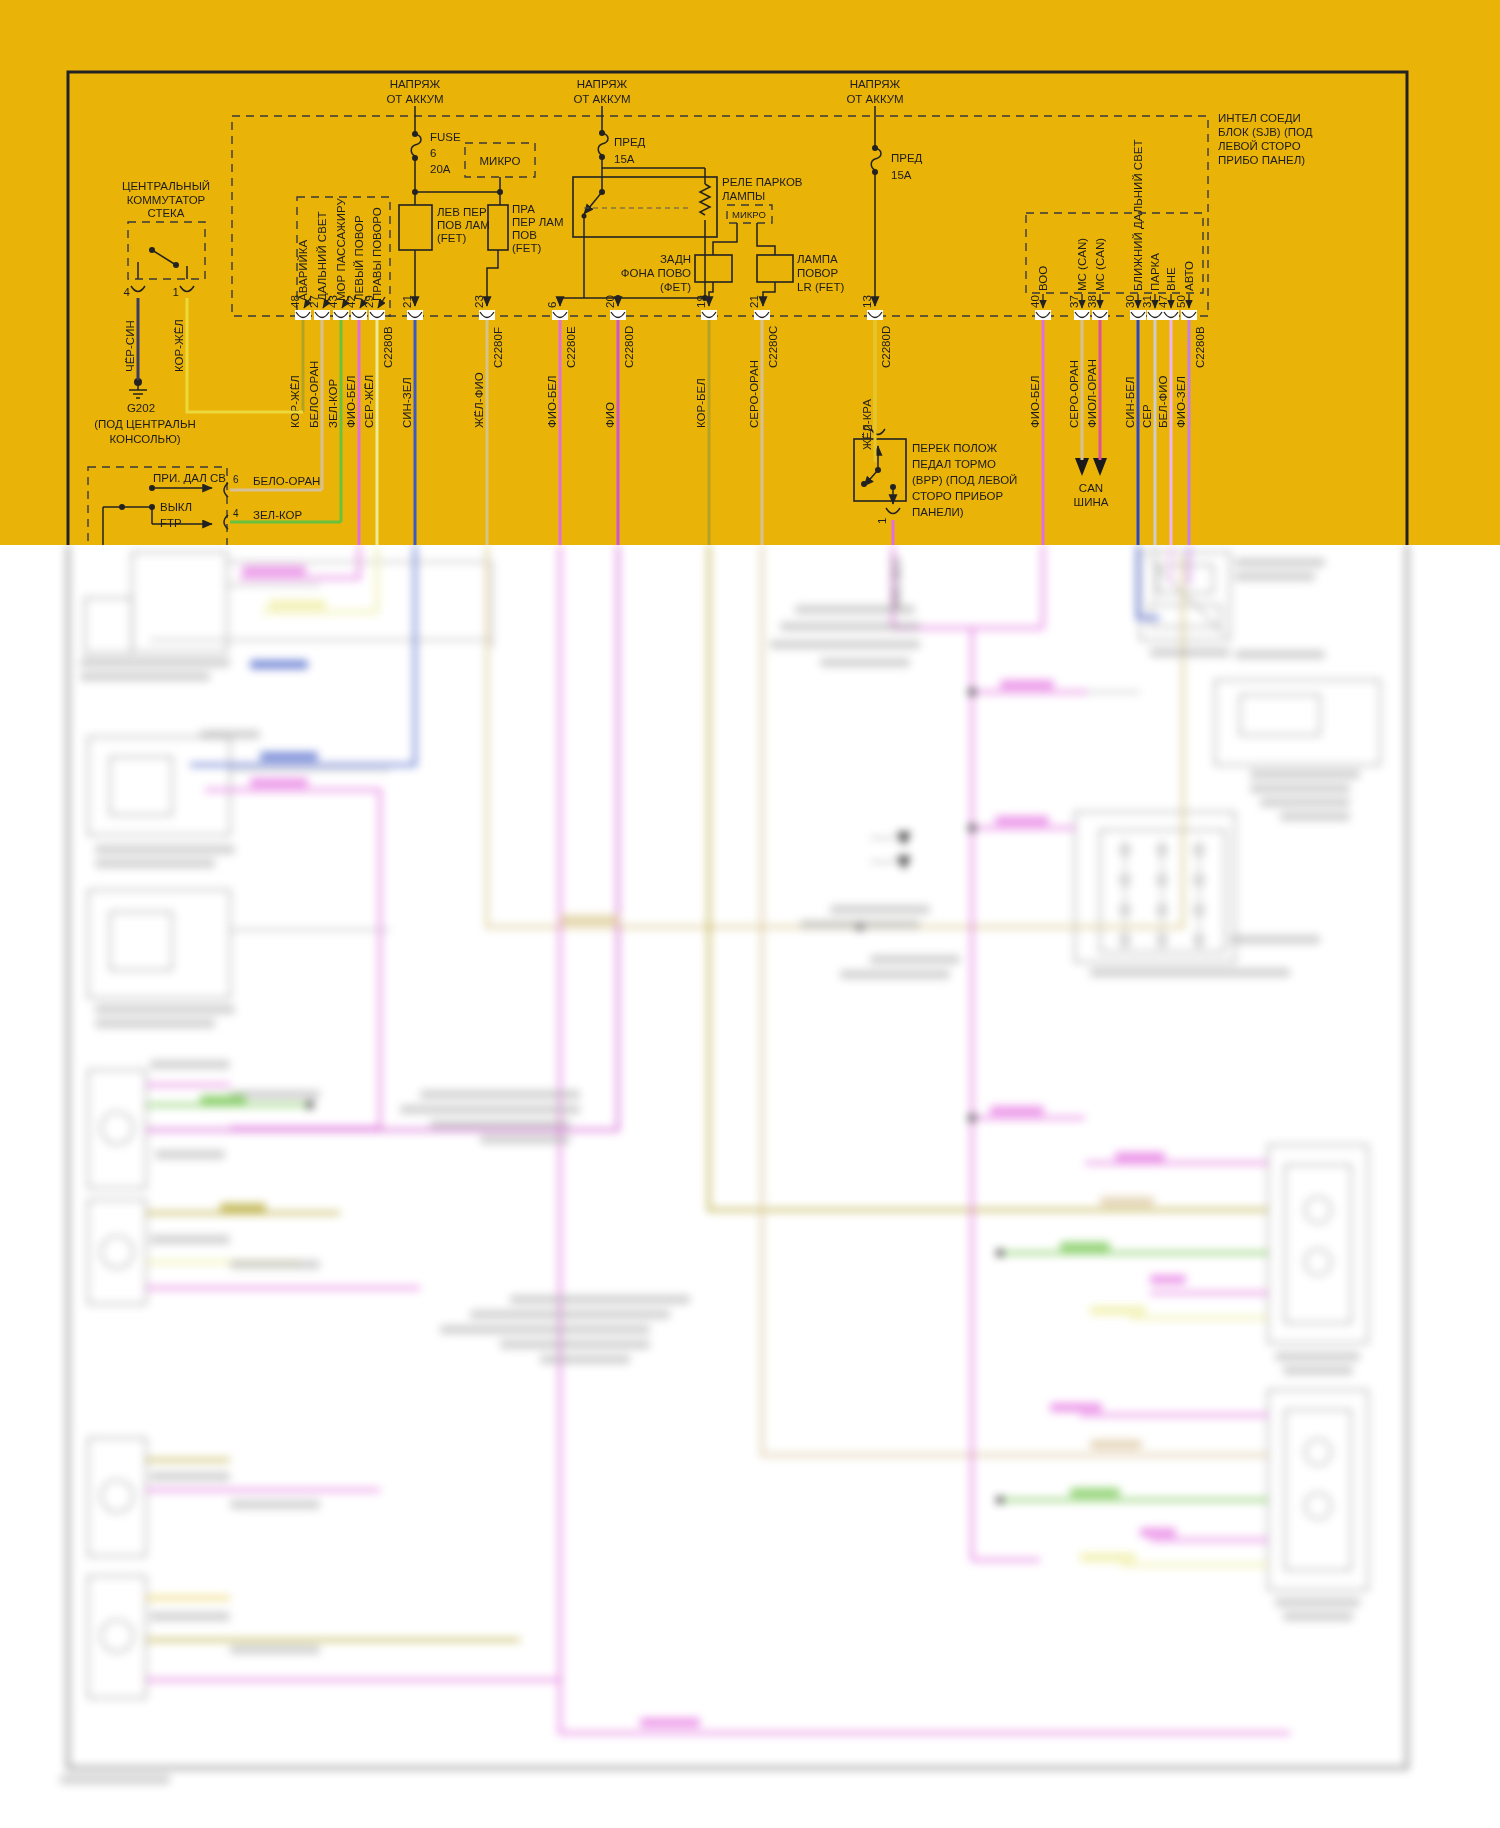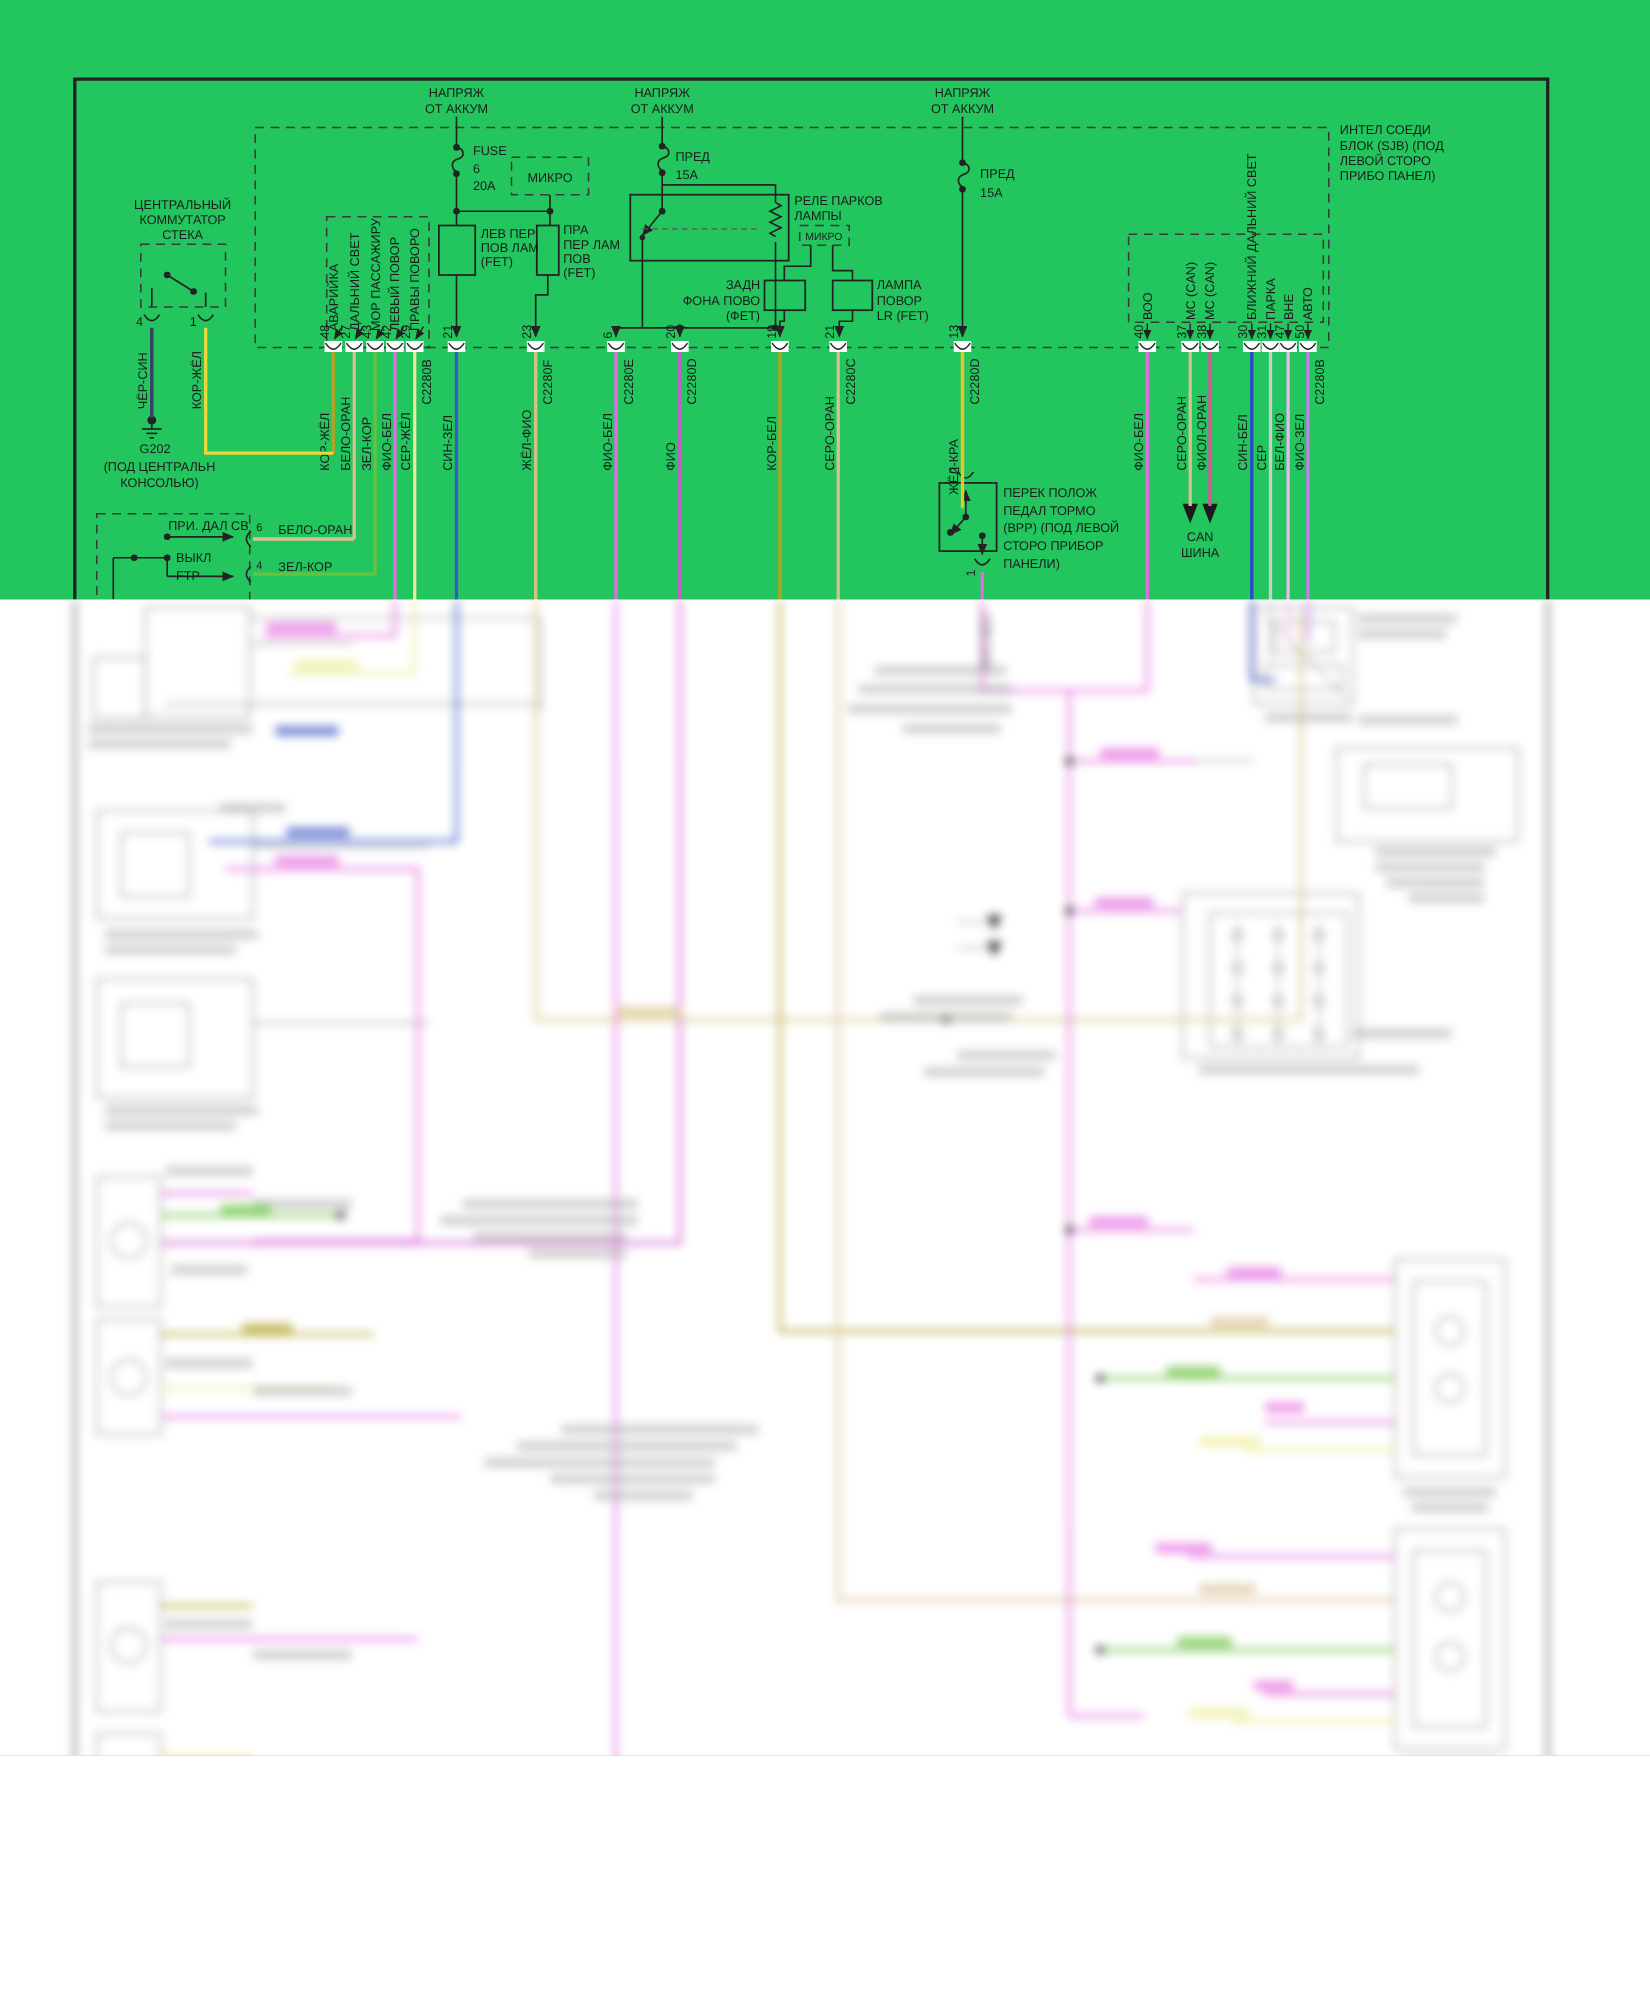--- a/index.html
+++ b/index.html
@@ -1,16 +1,16 @@
 <!DOCTYPE html>
 <html><head>
 <meta charset="utf-8">
 <style>
   html,body{margin:0;padding:0;background:#fff;}
-  .page{position:relative;width:1500px;height:1596px;background:#22c55e;overflow:hidden;
+  .page{position:relative;width:1500px;height:1828px;background:#eab308;overflow:hidden;
         font-family:"Liberation Sans",sans-serif;}
   svg text{font-family:"Liberation Sans",sans-serif;font-size:11.5px;fill:#1c1c1c;}
   .tm{text-anchor:middle}.te{text-anchor:end}.f10{font-size:10px}.f95{font-size:9.5px}
   .blurwrap{position:absolute;left:0;top:545px;width:1500px;height:1283px;background:#fff;overflow:hidden;}
   .blurwrap svg{filter:blur(4.2px);opacity:.85;}
 </style>
 </head>
 <body>
 
 <div class="page">

